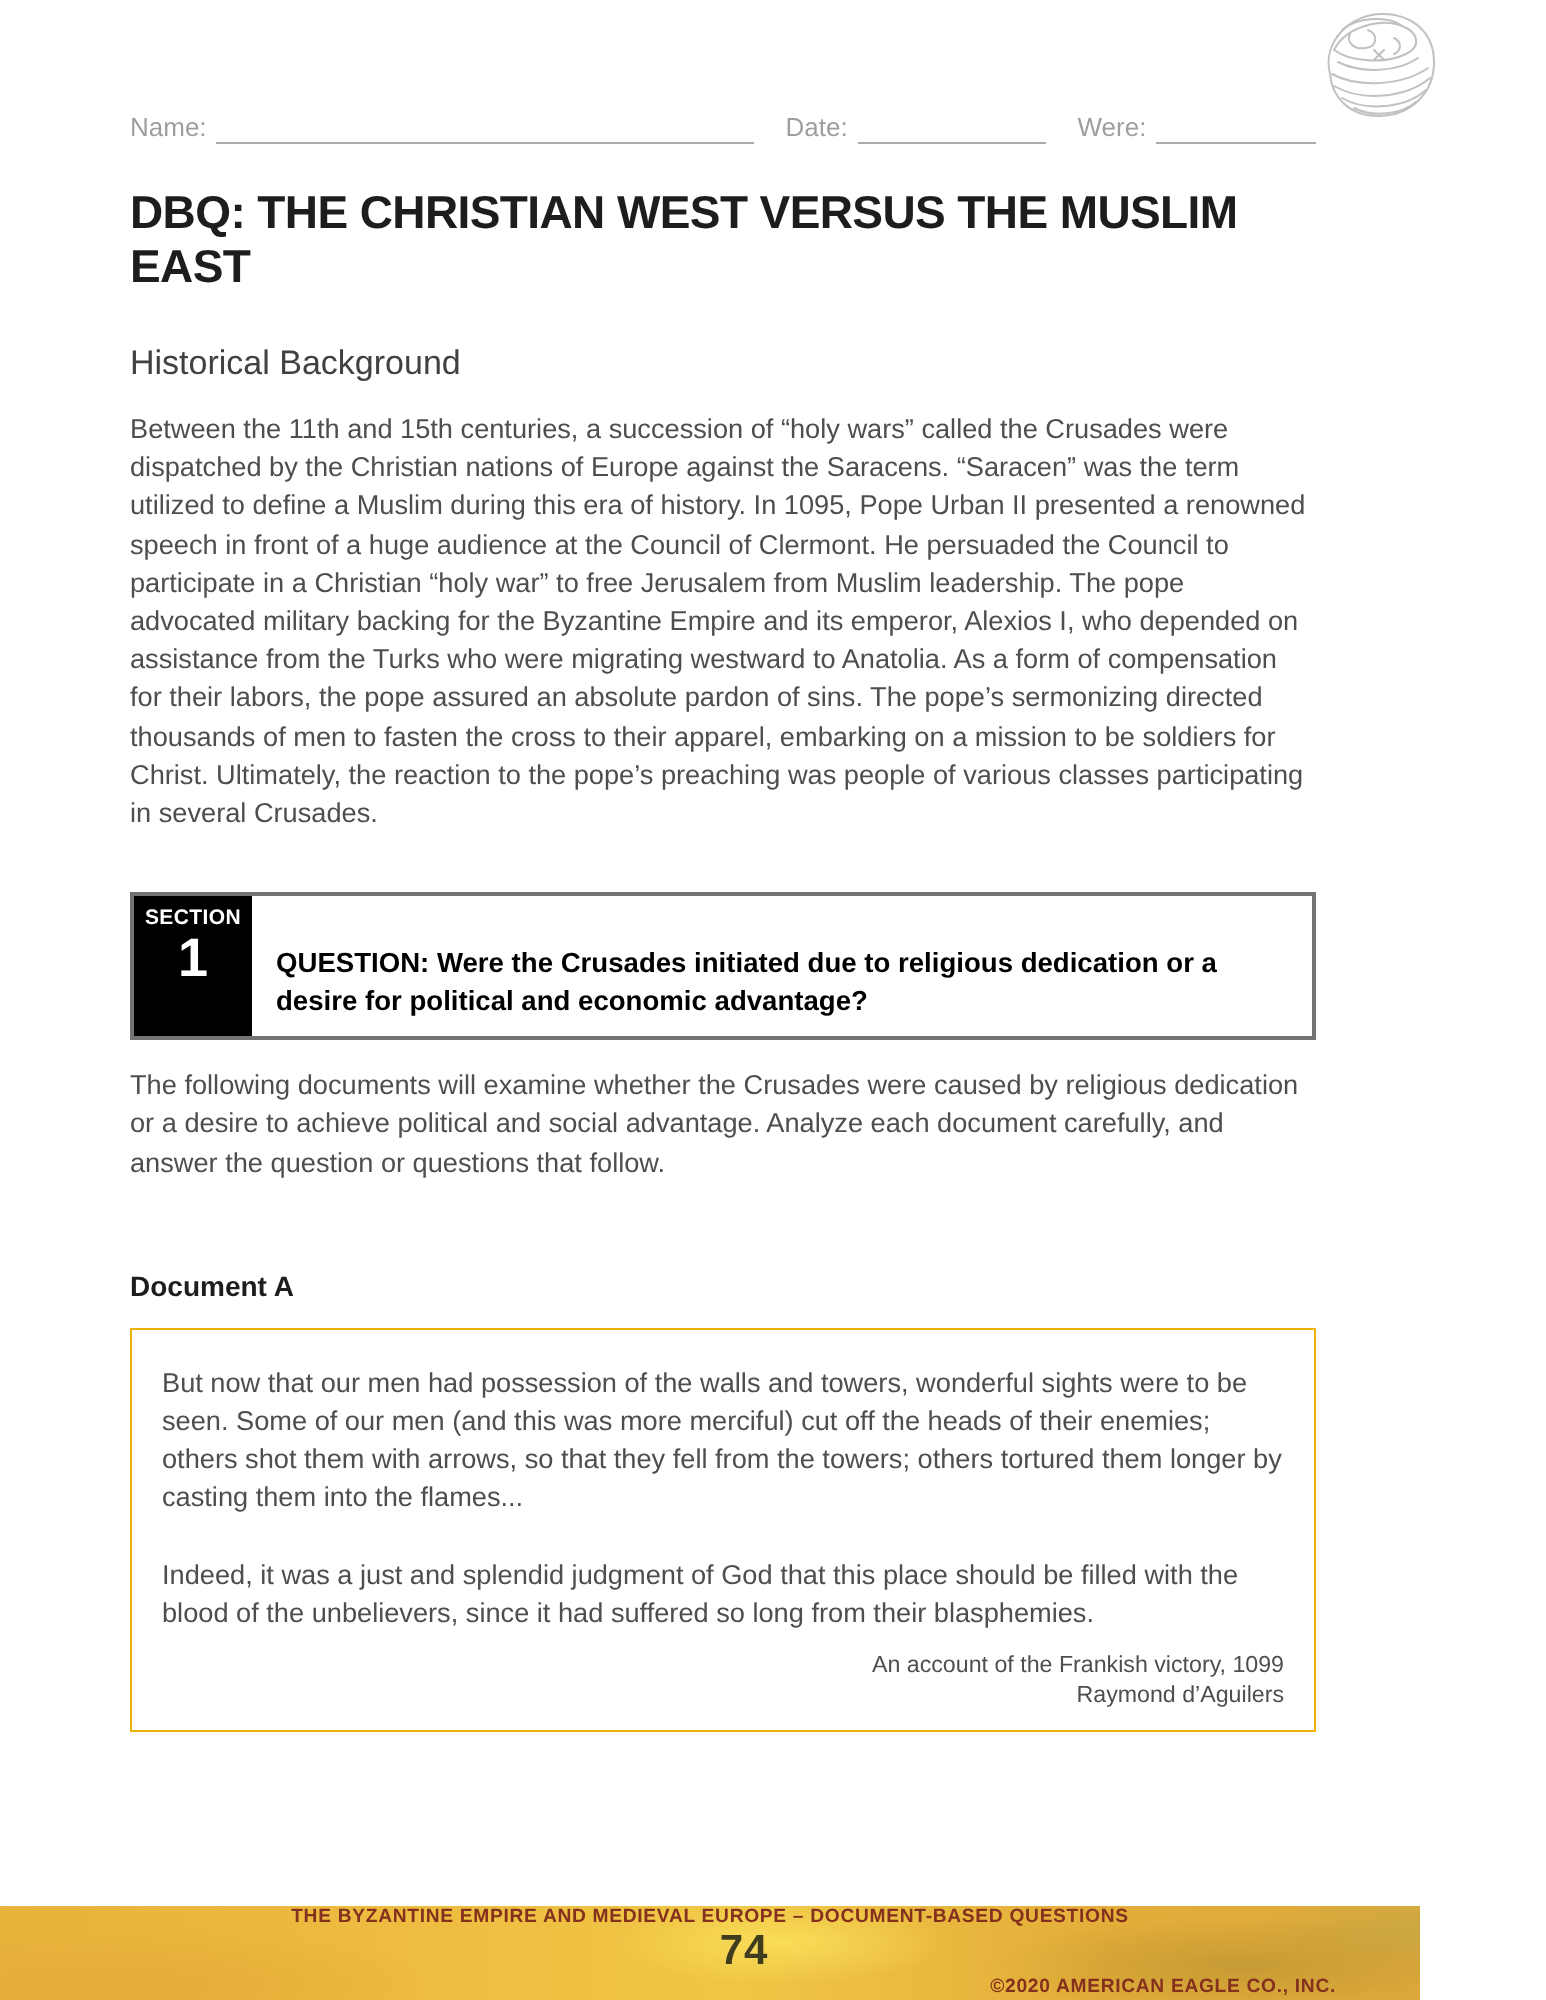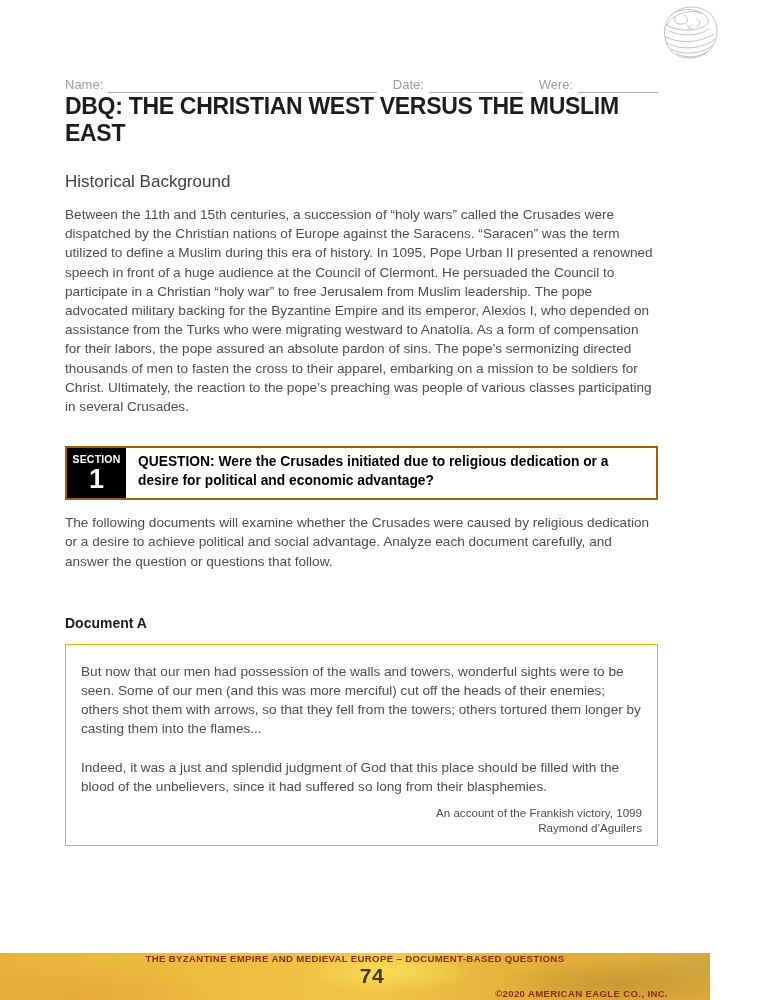--- a/index.html
+++ b/index.html
@@ -13,21 +13,21 @@
   }
   
   .logo{position:absolute;top:3px;right:50px;width:72px;height:58px;}
 
   
   .fill-line{
     position:absolute;top:55px;left:65px;right:115px;
     font-size:13px;color:#9c9ea0;
     display:flex;align-items:flex-end;white-space:nowrap;
   }
-  .fill-line .lbl{margin-right:5px;line-height:17px;margin-top:21px;}
+  .fill-line .lbl{margin-right:5px;line-height:17px;}
   .rule{display:inline-block;border-bottom:1.2px solid #a9abad;height:15px;}
   .rule-name{width:286px;margin-right:16px;}
   .rule-date{width:100px;margin-right:16px;}
   .rule-hour{width:85px;}
 
   .content{position:absolute;left:65px;top:93px;width:593px;}
 
   h1.title{
     margin:0;padding:0;
     font-size:23px;line-height:27px;
@@ -40,32 +40,32 @@
     font-weight:normal;color:#414042;
   }
   p.body{
     margin:13px 0 0 0;
     font-size:13.6px;line-height:19.2px;
     color:#4d4e50;
   }
 
   .section-box{
     margin-top:30px;
-    border:2px solid #a16207;
+    border:2px solid #737373;
     display:flex;align-items:stretch;
     min-height:54px;box-sizing:border-box;
   }
   .section-tab{
     background:#000;color:#fff;width:59px;flex:0 0 59px;
     text-align:center;padding-top:5px;box-sizing:border-box;
   }
   .section-tab .s-label{font-size:10.5px;font-weight:bold;letter-spacing:0.2px;line-height:12px;}
   .section-tab .s-num{font-size:27px;font-weight:bold;line-height:28px;}
   .section-q{
-    flex:1;padding:4px 12px 8px 12px;
+    flex:1;padding:24px 12px 8px 12px;
     font-size:13.8px;line-height:19px;font-weight:bold;color:#000;
   }
 
   h3.doc-head{
     margin:44px 0 0 0;
     font-size:14px;line-height:16px;font-weight:bold;color:#1d1d1b;
   }
   .doc-box{
     margin-top:13px;
     border:1px solid #eab308;

